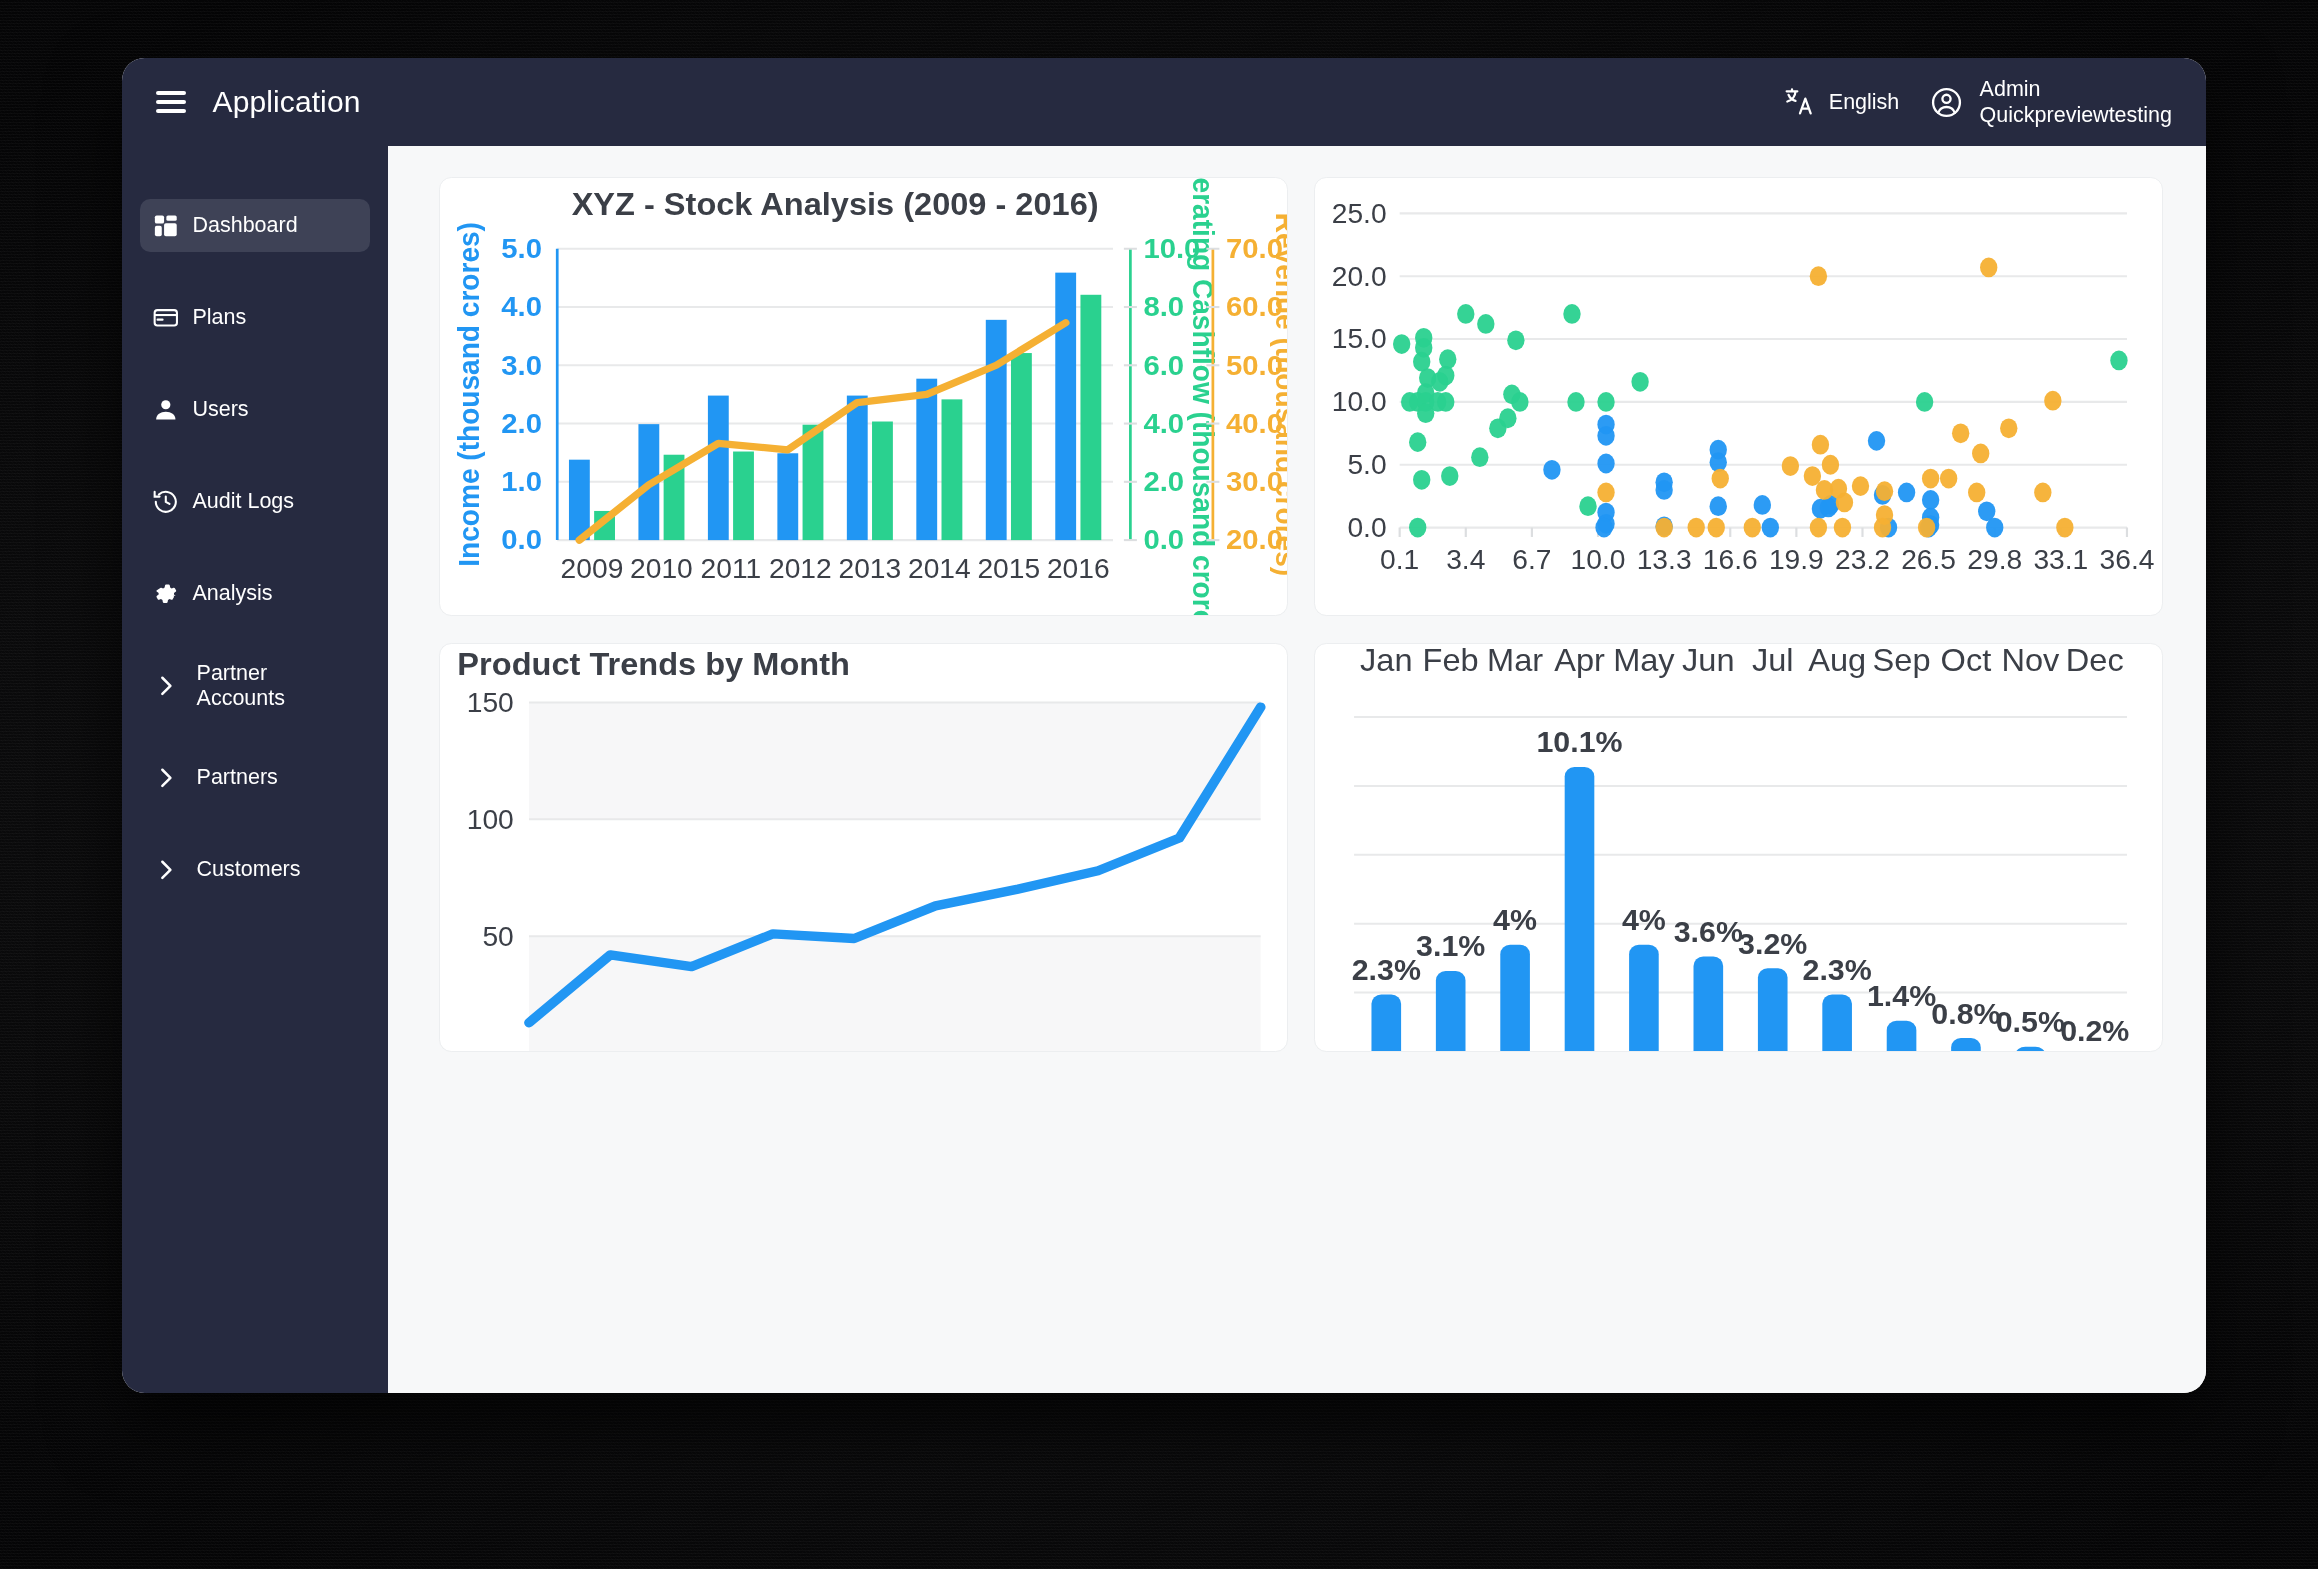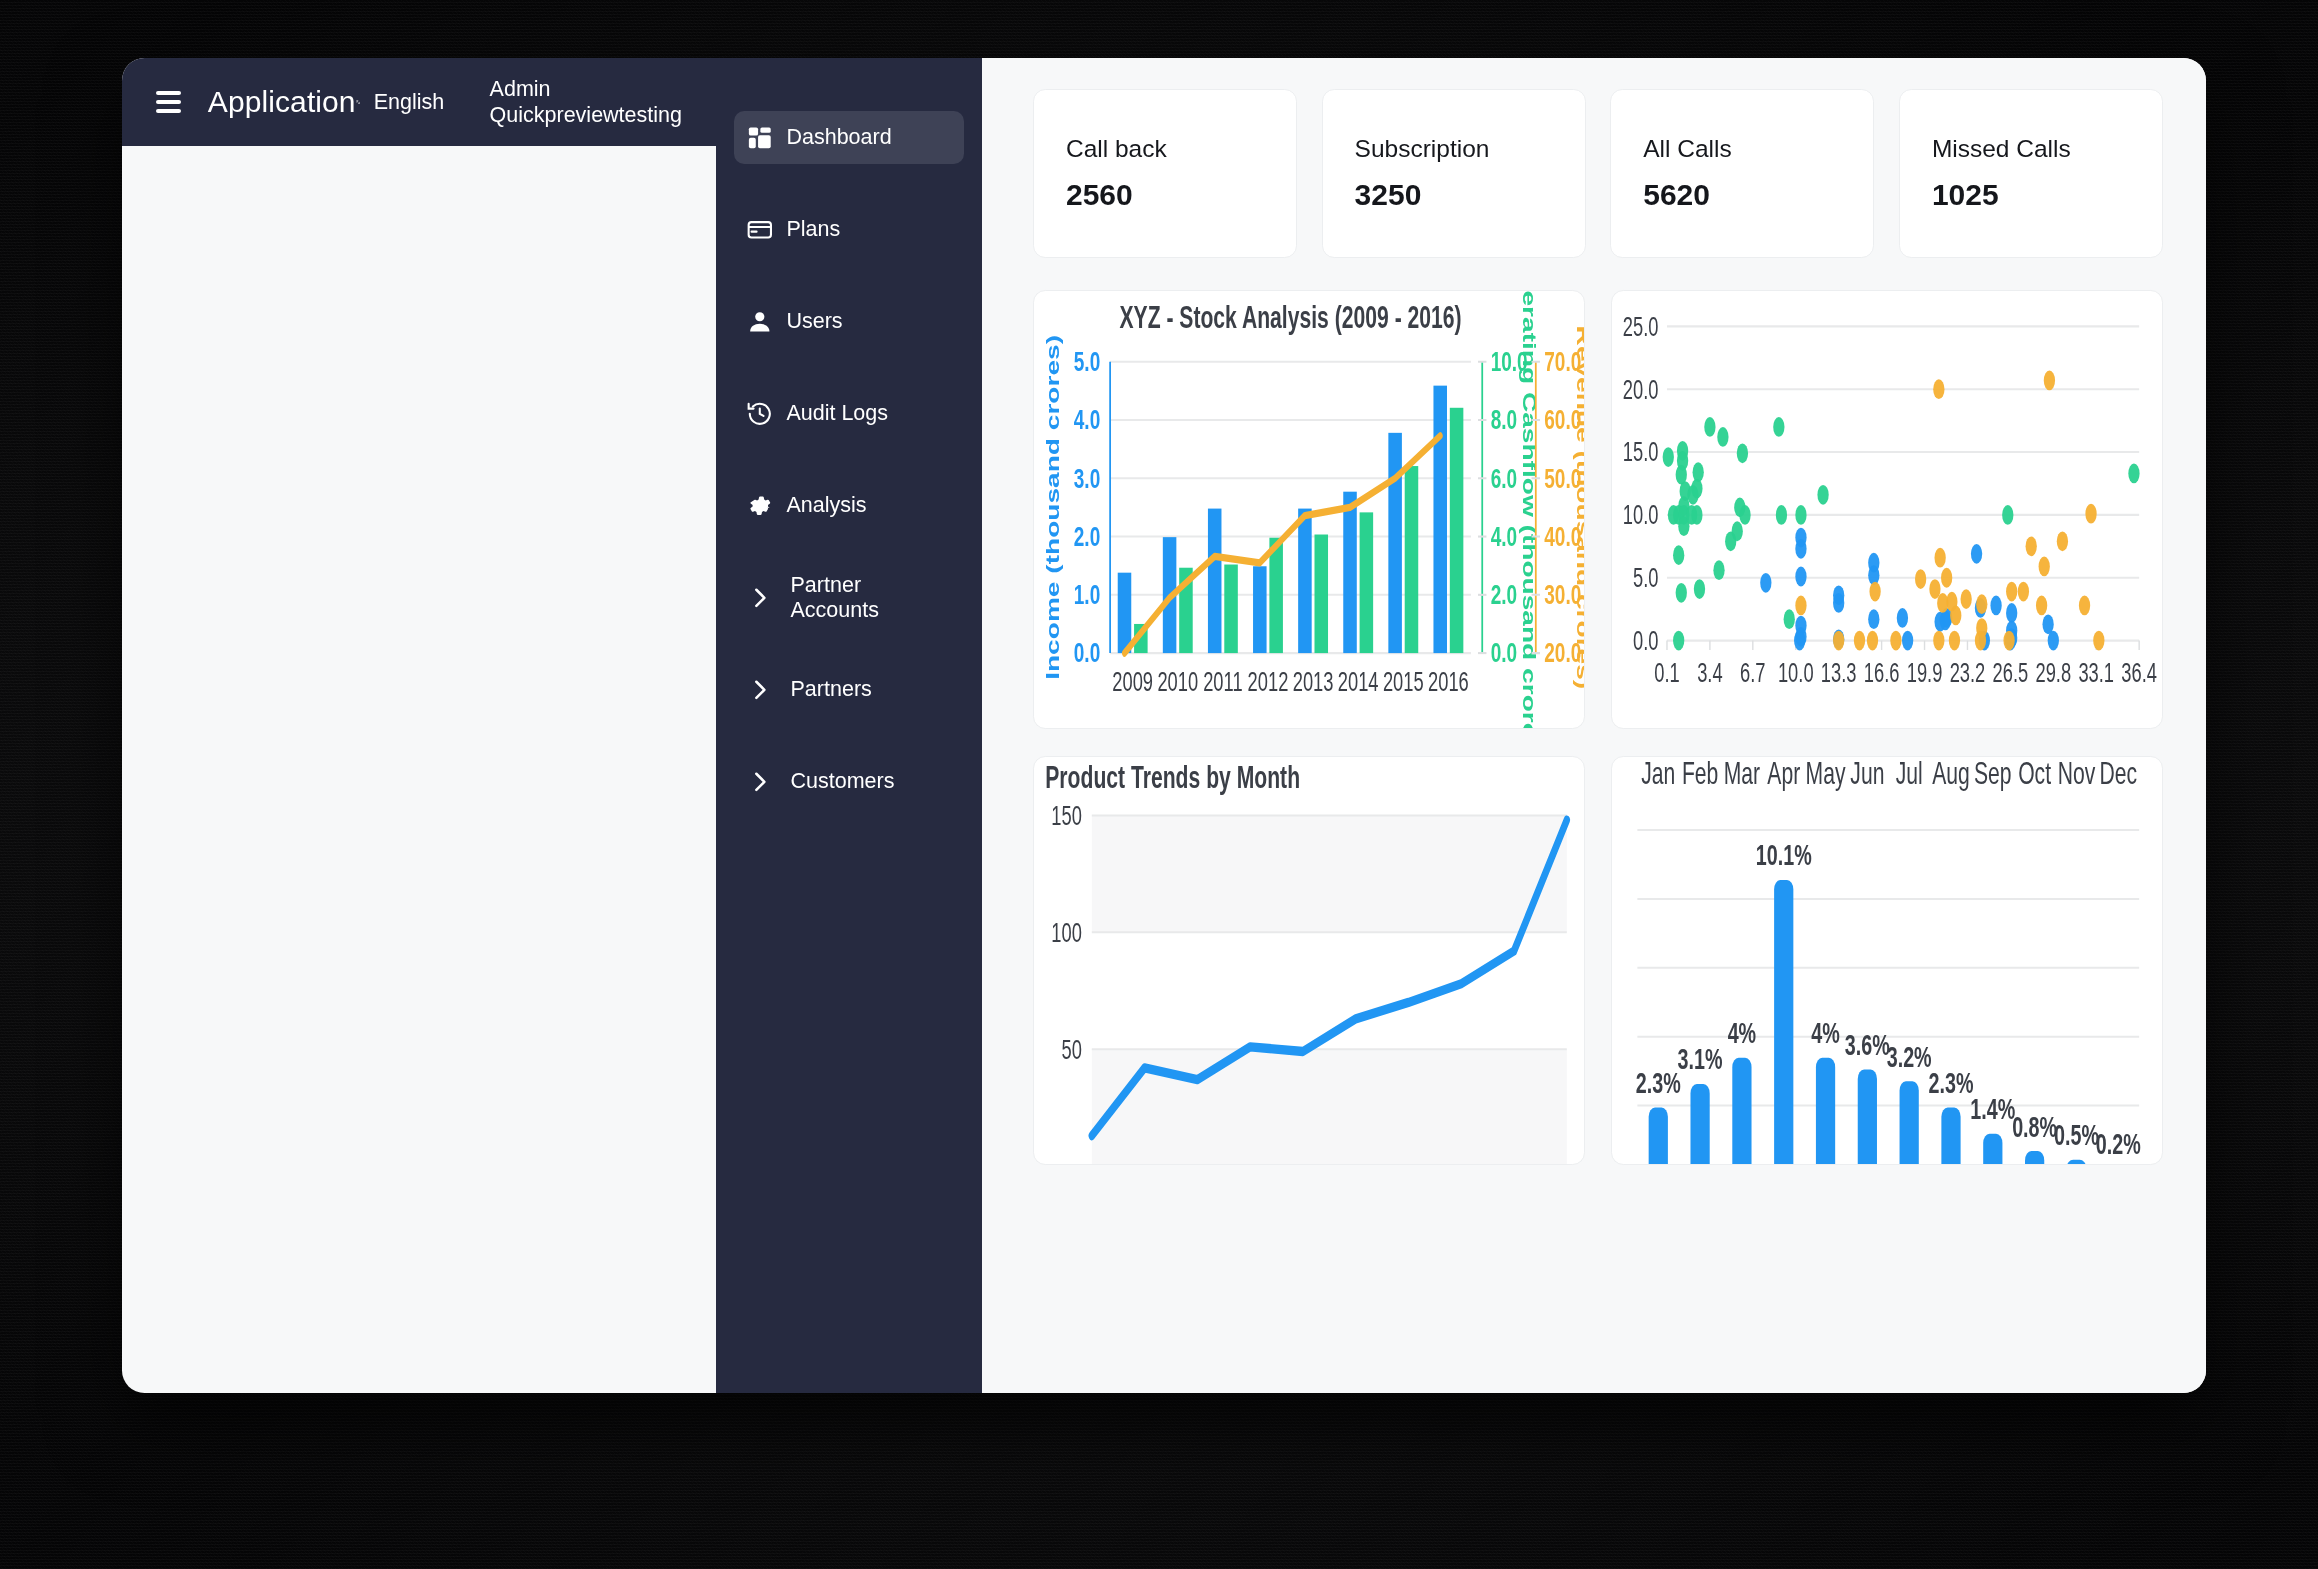--- a/index.html
+++ b/index.html
@@ -30,21 +30,21 @@
   }
 
   
   .window {
     position: absolute;
     left: 122px; top: 58px;
     width: 2084px; height: 1335px;
     border-radius: 22.5px;
     overflow: hidden;
     background: #f7f8f9;
-    display: flex; flex-direction: row;
+    display: flex; flex-direction: column;
     box-shadow: 0 31px 72px rgba(0,0,0,.75);
   }
 
   
   .topbar {
     height: 88px; flex: 0 0 88px;
     background: #262a40;
     display: flex; align-items: center;
     padding: 0 34px 0 34px;
     color: #fff;
@@ -233,38 +233,20 @@
             <svg width="20.4" height="20.4" viewBox="0 0 24 24" fill="none" stroke="#fff" stroke-width="2.2" stroke-linecap="round" stroke-linejoin="round">
               <path d="M9 5l7 7-7 7"></path>
             </svg>
           </span>
           <span class="nav-label">Customers</span>
         </div>
       </nav>
 
     <main class="main">
 
-      <div class="stats" id="stats">
-          <div class="stat-card">
-            <div class="stat-label">Call back</div>
-            <div class="stat-value">2560</div>
-          </div>
-          <div class="stat-card">
-            <div class="stat-label">Subscription</div>
-            <div class="stat-value">3250</div>
-          </div>
-          <div class="stat-card">
-            <div class="stat-label">All Calls</div>
-            <div class="stat-value">5620</div>
-          </div>
-          <div class="stat-card">
-            <div class="stat-label">Missed Calls</div>
-            <div class="stat-value">1025</div>
-          </div>
-        </div>
 
       <div class="charts">
 
         <div class="chart-card h1">
           <svg viewBox="0 0 780 420" preserveAspectRatio="none" id="svg-stock">
               <text x="364" y="36" text-anchor="middle" class="ct-title">XYZ - Stock Analysis (2009 - 2016)</text>
               <line x1="108" y1="348" x2="620" y2="348" class="gl"></line>
               <text x="94" y="357" text-anchor="end" class="tick-blue">0.0</text>
               <line x1="108" y1="292" x2="620" y2="292" class="gl"></line>
               <text x="94" y="301" text-anchor="end" class="tick-blue">1.0</text>

